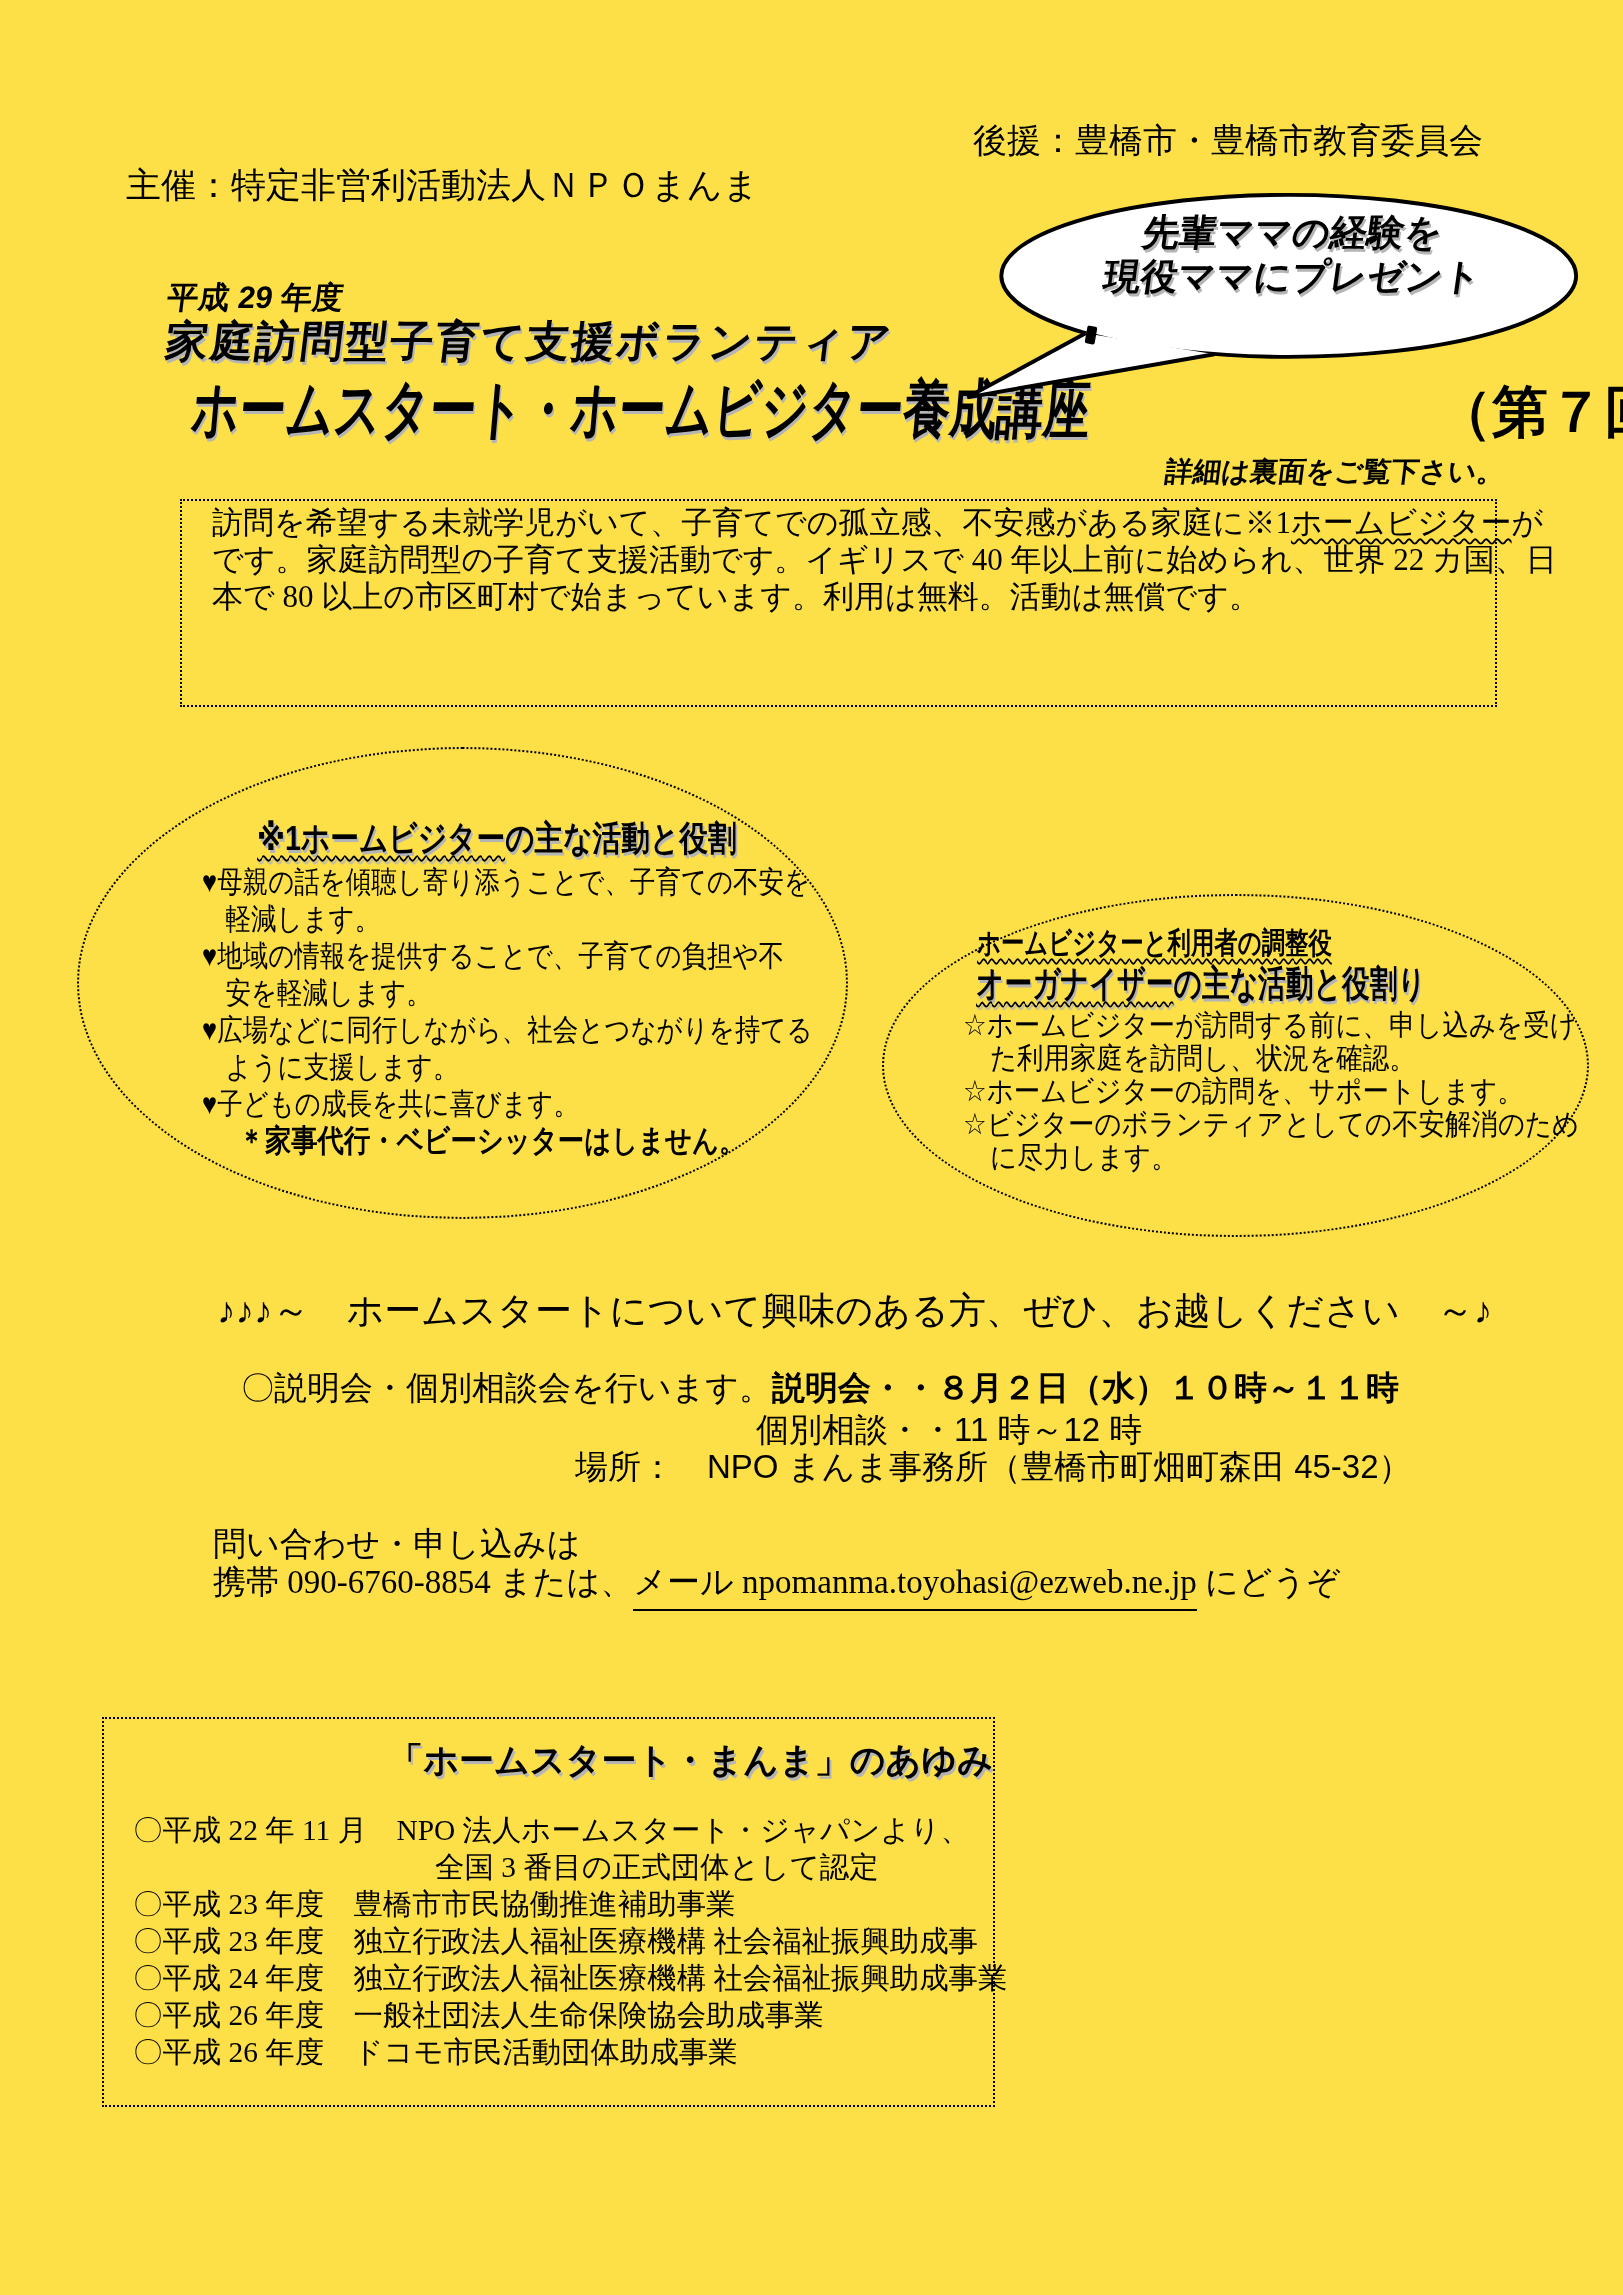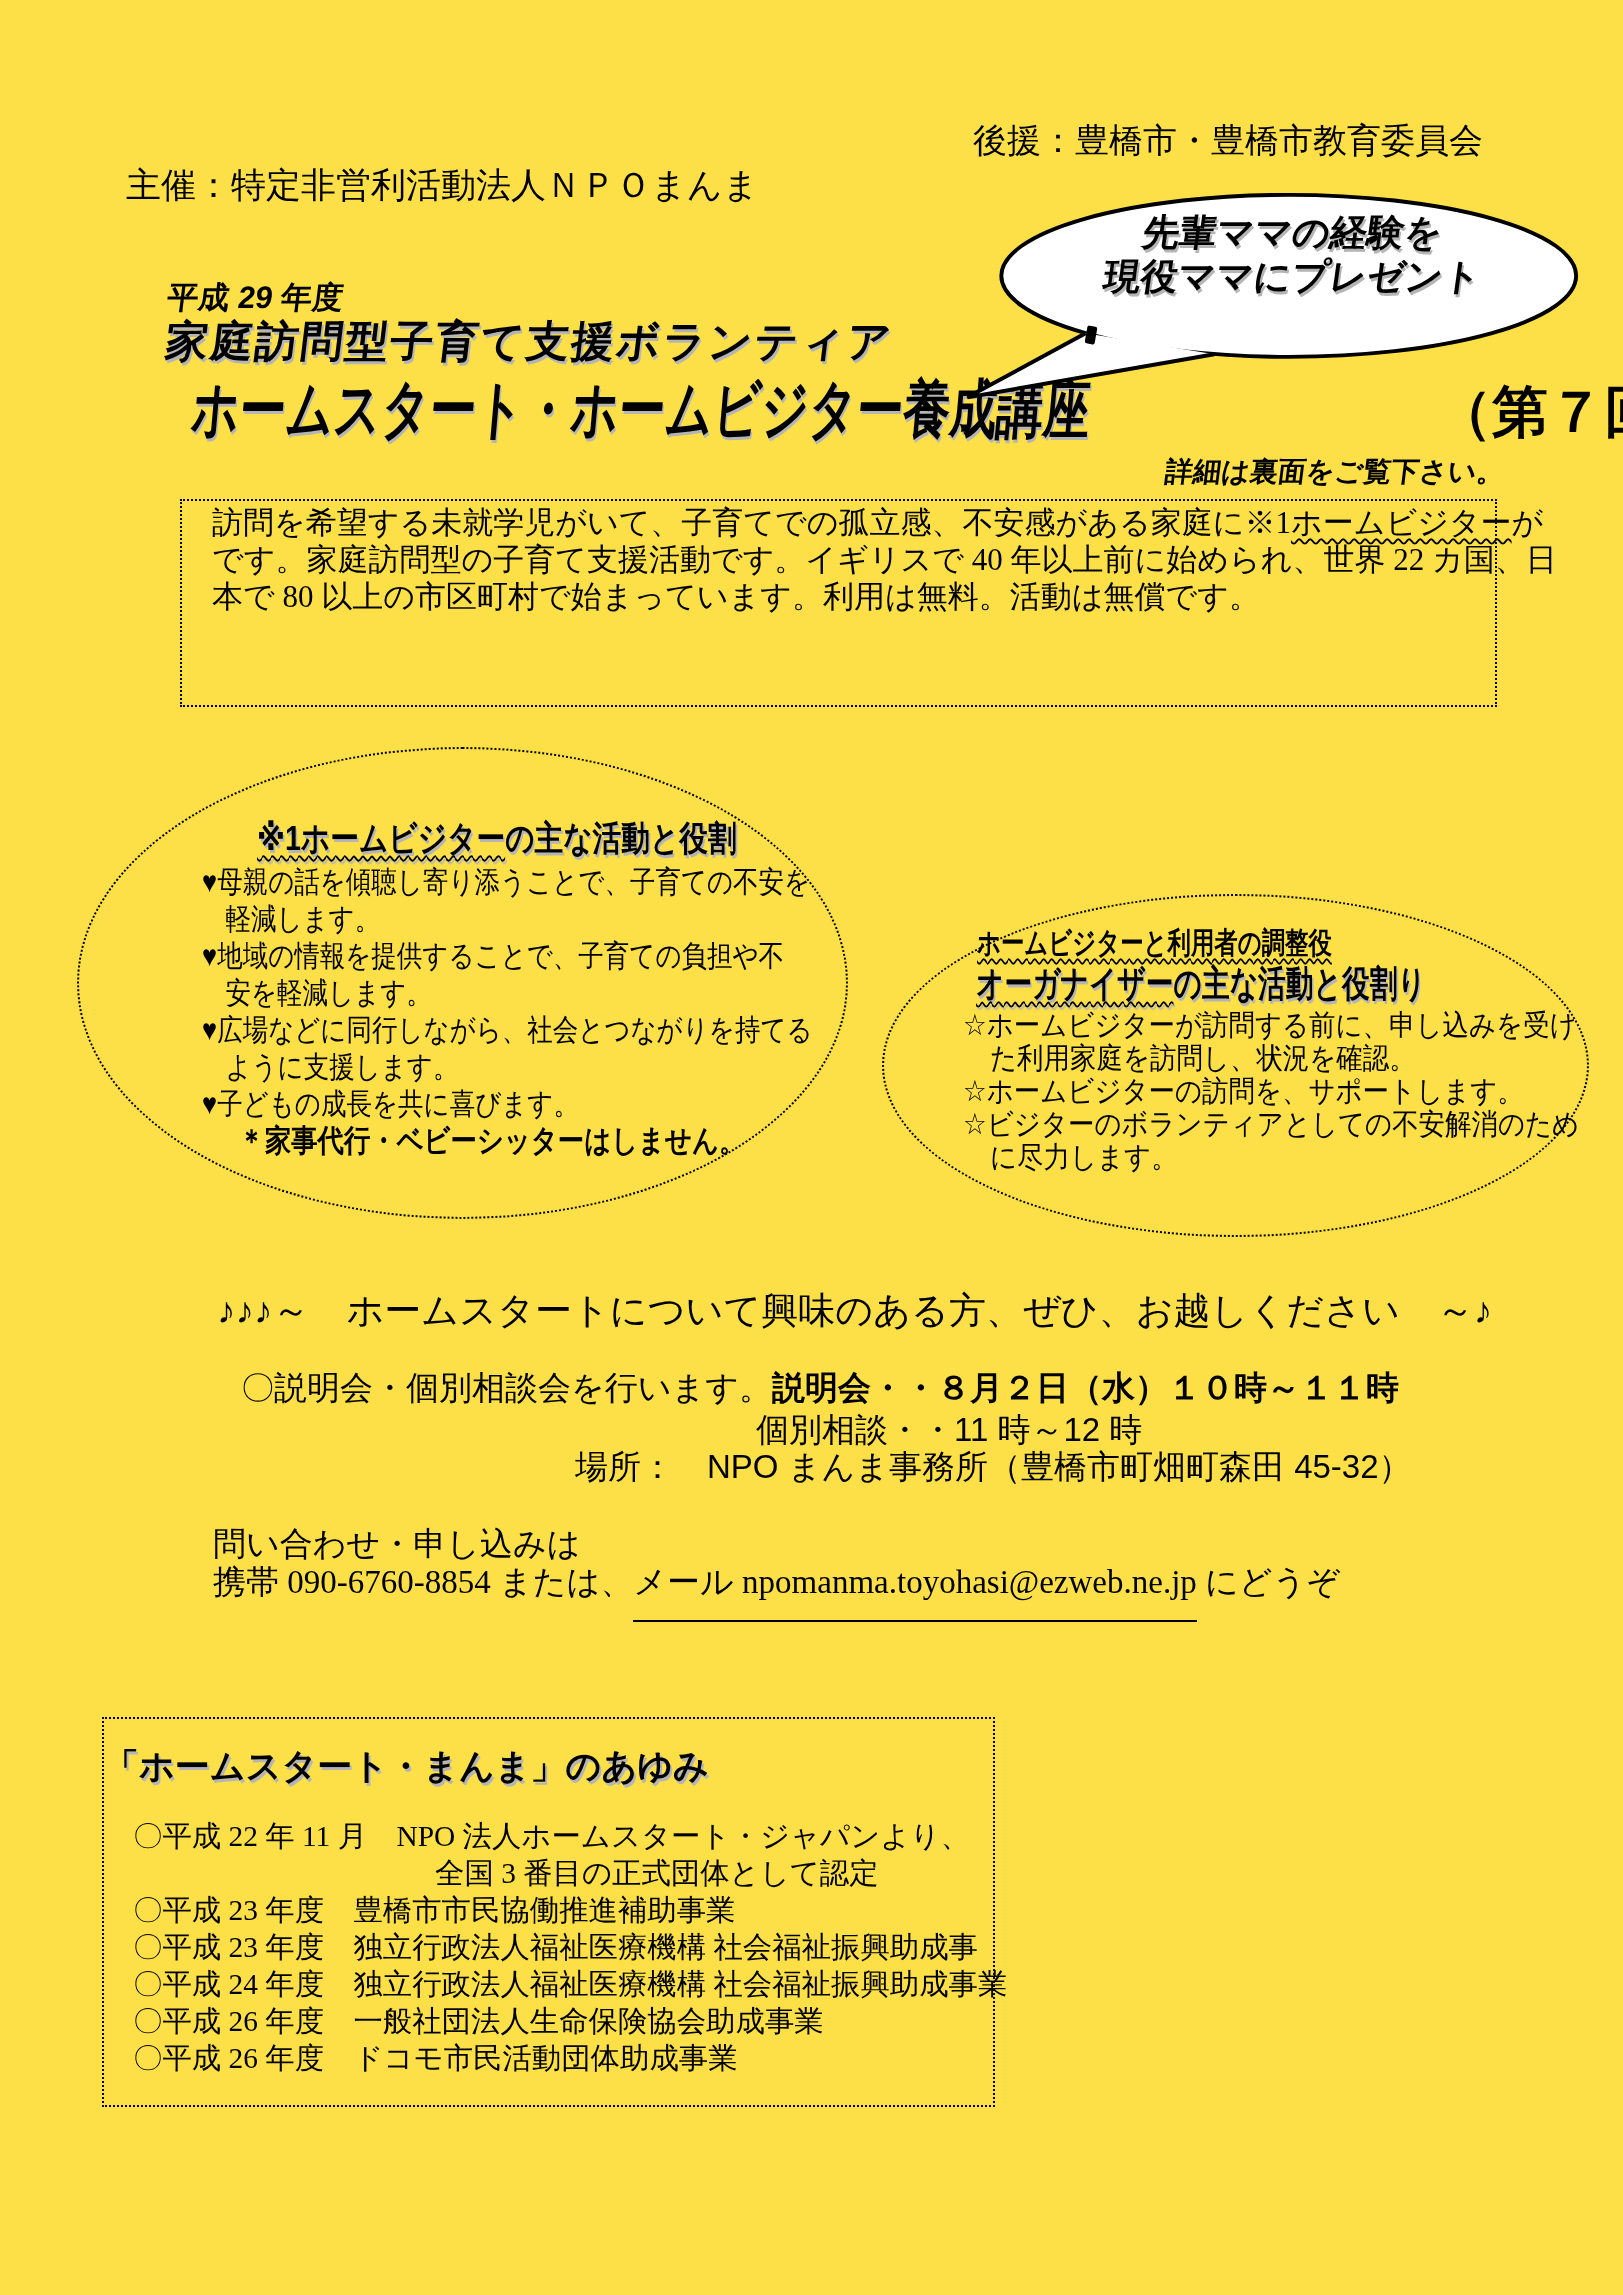--- a/index.html
+++ b/index.html
@@ -47,24 +47,24 @@
   .ol{white-space:nowrap;}
 
   .invite{left:217px;top:1286px;font-size:37px;}
   .info1{left:241px;top:1366px;font-size:33px;}
   .info1 .gap{font-weight:bold;}
   .info2{left:756px;top:1408px;font-size:33px;}
   .info3{left:575px;top:1445px;font-size:33px;}
 
   .contact1{left:213px;top:1522px;font-size:33px;}
   .contact2{left:213px;top:1560px;font-size:33px;}
-  .email{border-bottom:2.6px solid #000;padding-bottom:20px;}
+  .email{border-bottom:2.6px solid #000;padding-bottom:9px;}
 
   .history-box{left:102px;top:1717px;width:893px;height:390px;}
-  .h-title{margin-top:24px;font-size:35px;text-align:left;line-height:46px;}
+  .h-title{margin-top:18px;font-size:35px;text-align:right;line-height:46px;}
   .h-items{margin-top:29px;padding-left:29px;font-size:29.4px;line-height:37px;}
   .h-item{white-space:nowrap;}
   .h-item.indent{padding-left:302px;}
 </style>
 </head>
 <body>
 
 <div class="page serif">
 
   <div class="abs serif supporter">後援：豊橋市・豊橋市教育委員会</div>

